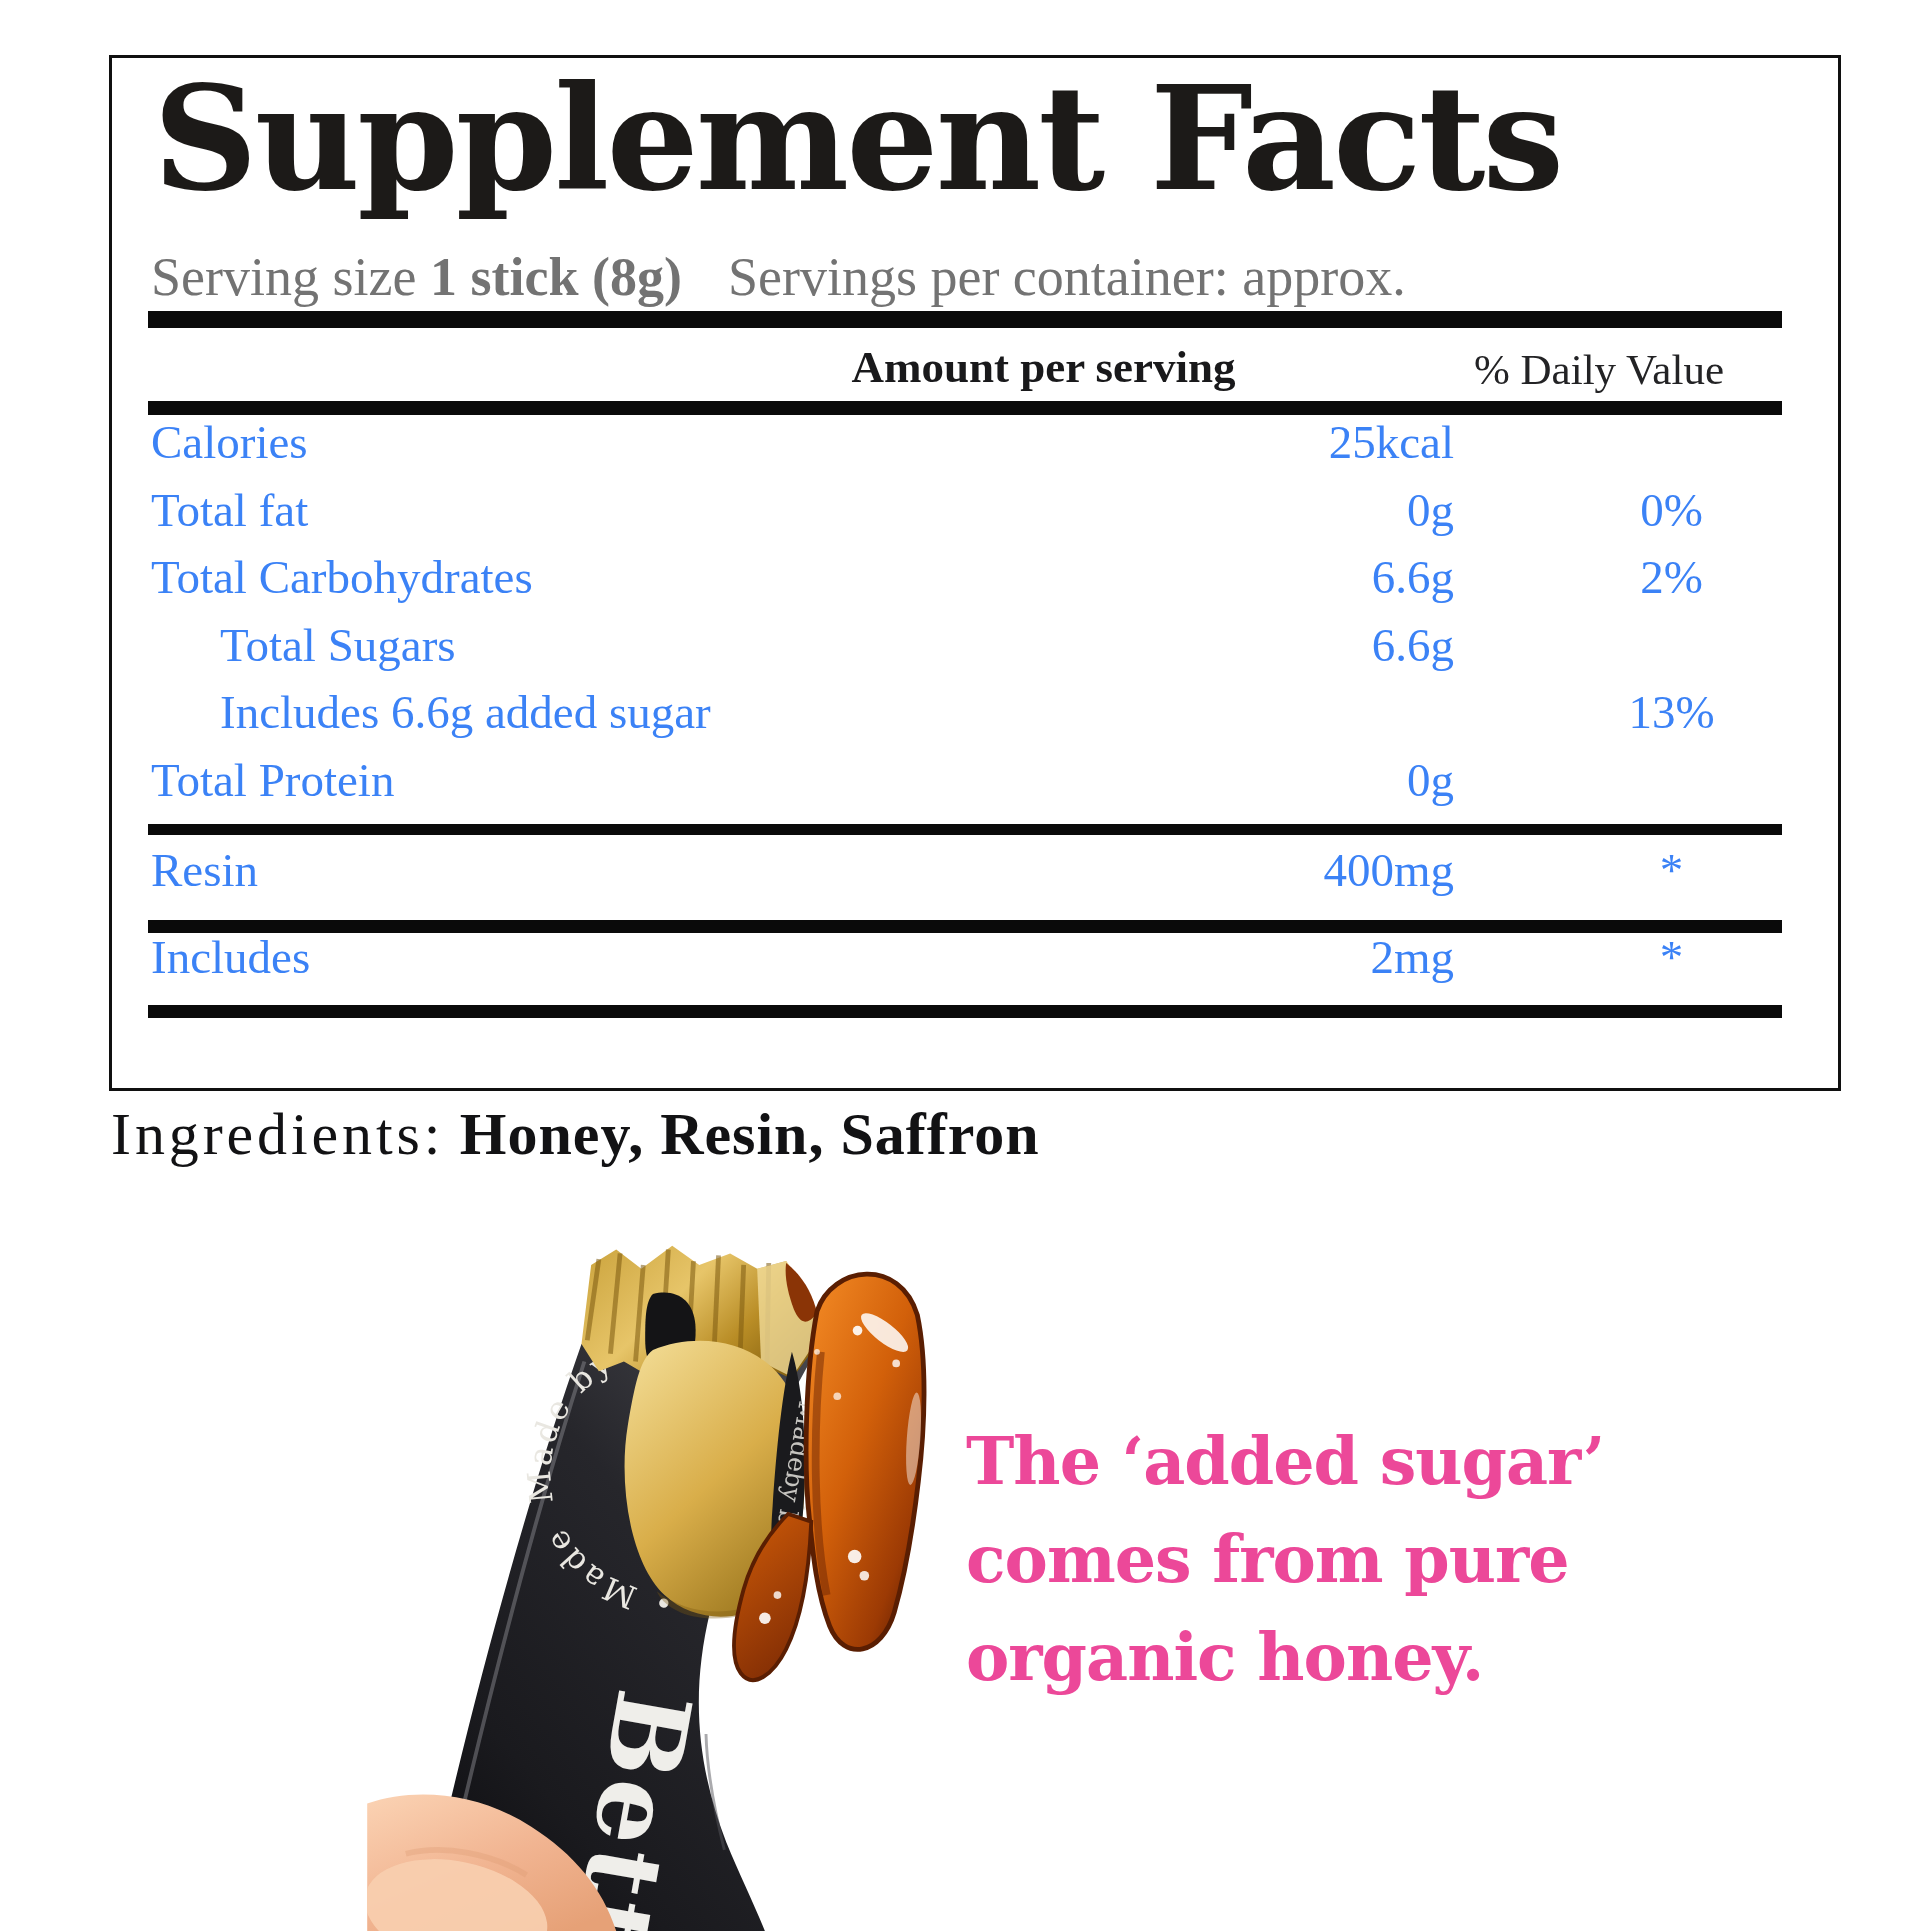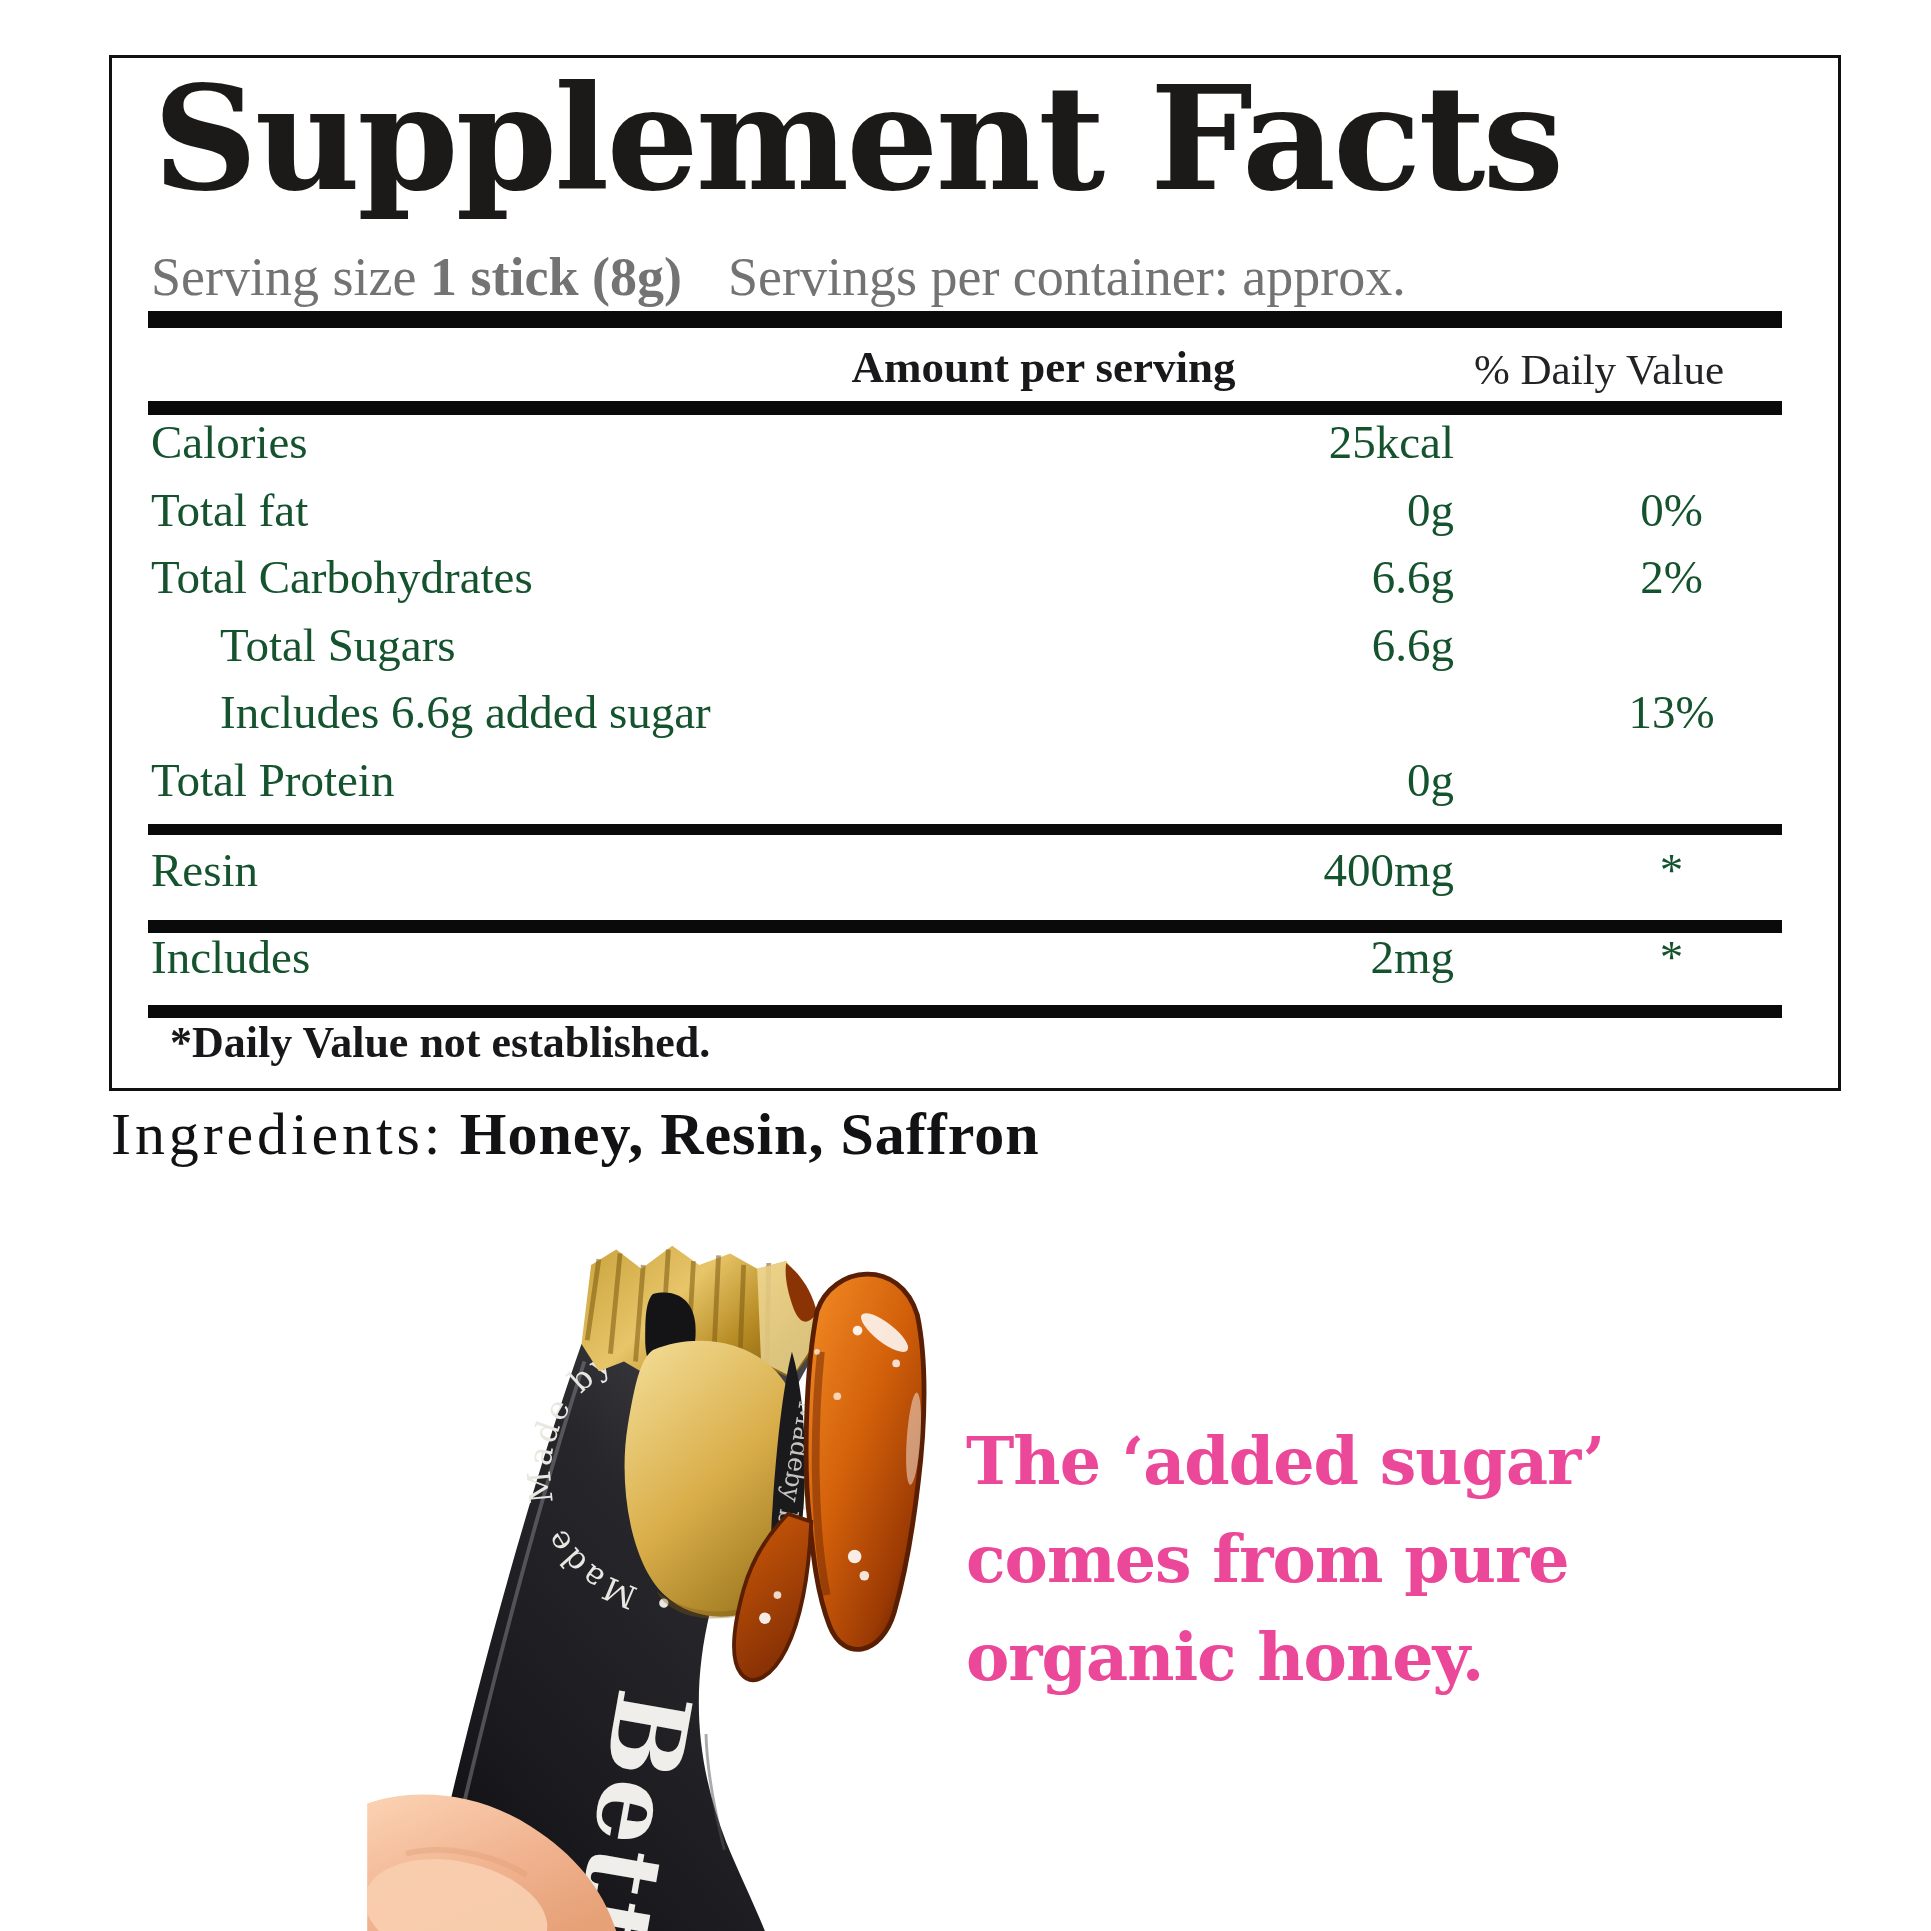--- a/index.html
+++ b/index.html
@@ -32,21 +32,21 @@
   .bar-4{top:862px;height:12.6px;}
   .bar-5{top:947px;height:12.6px;}
   .col-header-amount{
     position:absolute;left:521px;width:821px;top:287px;text-align:center;
     font-weight:bold;font-size:45px;line-height:1;color:#19191b;
   }
   .col-header-dv{
     position:absolute;left:1236px;width:502px;top:290px;text-align:center;
     font-size:43px;line-height:1;color:#232325;
   }
-  .nutri-row{position:absolute;left:0;width:100%;height:58px;font-size:47px;line-height:1;color:#14532d;}
+  .nutri-row{position:absolute;left:0;width:100%;height:58px;font-size:47px;line-height:1;color:#3b82f6;}
   .row-0{top:361px;}
   .row-1{top:429px;}
   .row-2{top:496px;}
   .row-3{top:564px;}
   .row-4{top:631px;}
   .row-5{top:699px;}
   .row-resin{top:789px;}
   .row-saffron{top:876px;}
   .nutri-row .n{position:absolute;left:39px;white-space:nowrap;}
   .nutri-row.indent .n{left:108px;}
@@ -131,21 +131,20 @@
   <div class="bar bar-4"></div>
 
   <div class="nutri-row row-saffron">
     <span class="n">Includes</span>
     <span class="a">2mg</span>
     <span class="d">*</span>
   </div>
 
   <div class="bar bar-5"></div>
 
-  <div class="footnote">*Daily Value not established.</div>
 </div>
 
 <div class="ingredients">
   <span class="label">Ingredients:</span><span class="value">Honey, Resin, Saffron</span>
 </div>
 
 <svg class="photo-svg" viewBox="0 0 760 720" xmlns="http://www.w3.org/2000/svg">
   <defs>
     <linearGradient id="stickGrad" x1="0.9" y1="0" x2="0.1" y2="1">
       <stop offset="0" stop-color="#45454b"></stop>

